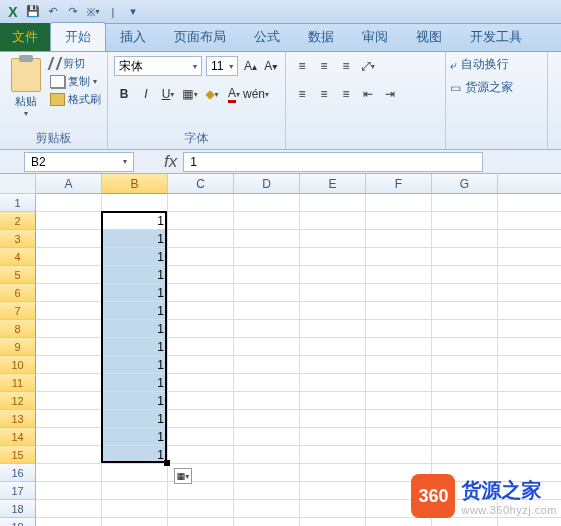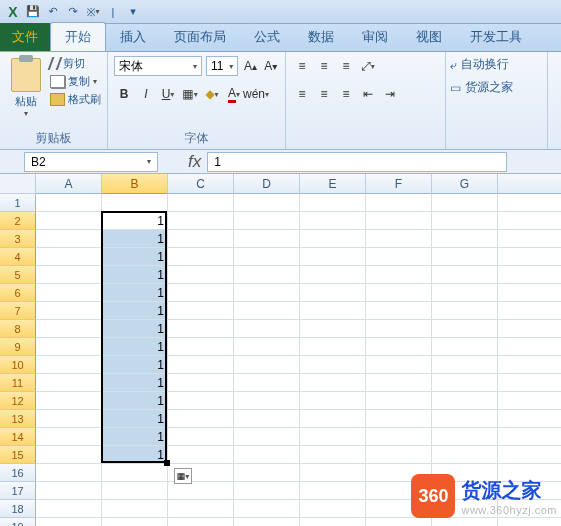--- a/index.html
+++ b/index.html
@@ -37,21 +37,21 @@
 .font-size { width: 38px; height:20px; background:#fff; border:1px solid #9fb8d6; font-size:12px; padding:1px 4px; display:flex; align-items:center; justify-content:space-between;}
 .font-row2, .font-row3 { display:flex; gap:2px; margin-bottom:2px; }
 .rb-btn { width:20px; height:20px; display:inline-flex; align-items:center; justify-content:center; font-size:12px; color:#333; border:1px solid transparent;}
 .align-group { width: 160px; }
 .align-row { display:flex; gap:2px; margin-bottom:4px; }
 .wrap-group { width: 102px; padding:4px;}
 .wrap-btn { display:flex; align-items:center; gap:4px; font-size:12px; color:#2a5a8a; margin-bottom:6px;}
 
 
 .formula-bar { height: 24px; background:#e8eff8; display:flex; align-items:center; border-bottom:1px solid #9cb6d6; }
-.name-box { width: 134px; height:20px; background:#fff; border:1px solid #9fb8d6; margin-left:24px; font-size:12px; padding:2px 6px; display:flex; align-items:center; justify-content:space-between;}
+.name-box { width: 110px; height:20px; background:#fff; border:1px solid #9fb8d6; margin-left:24px; font-size:12px; padding:2px 6px; display:flex; align-items:center; justify-content:space-between;}
 .fx-area { display:flex; align-items:center; margin-left:30px;}
 .fx-label { font-style:italic; color:#555; font-size:17px; margin-right:6px;}
 .fx-input { width: 300px; height:20px; background:#fff; border:1px solid #9fb8d6; font-size:12px; padding:2px 6px;}
 
 
 .grid-area { position:relative; height: 352px; overflow:hidden; }
 .corner { position:absolute; left:0; top:0; width:36px; height:20px; background:#eef3f9; border-right:1px solid #c0cddd; border-bottom:1px solid #c0cddd;}
 .col-headers { position:absolute; left:36px; top:0; height:20px; display:flex;}
 .col-h { width:66px; height:20px; background:linear-gradient(#f6f9fd,#e3ecf6); border-right:1px solid #c0cddd; border-bottom:1px solid #9cb6d6; text-align:center; font-size:12px; color:#3a5a82; line-height:20px;}
 .col-h.sel { background:linear-gradient(#ffe9a8,#fcd76f); color:#a55a00; border-bottom-color:#d99a22;}

